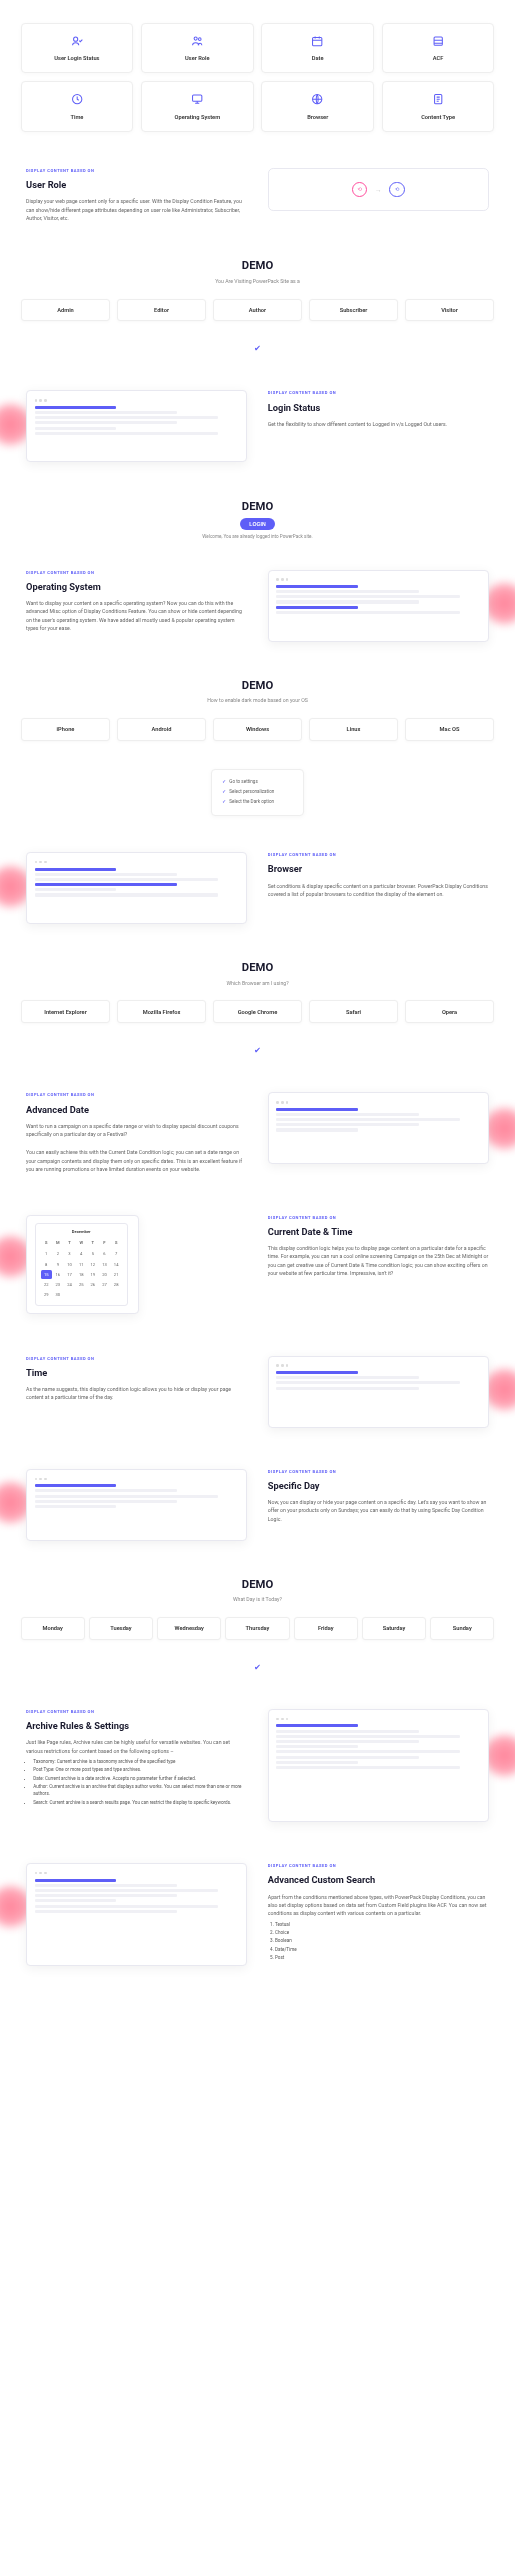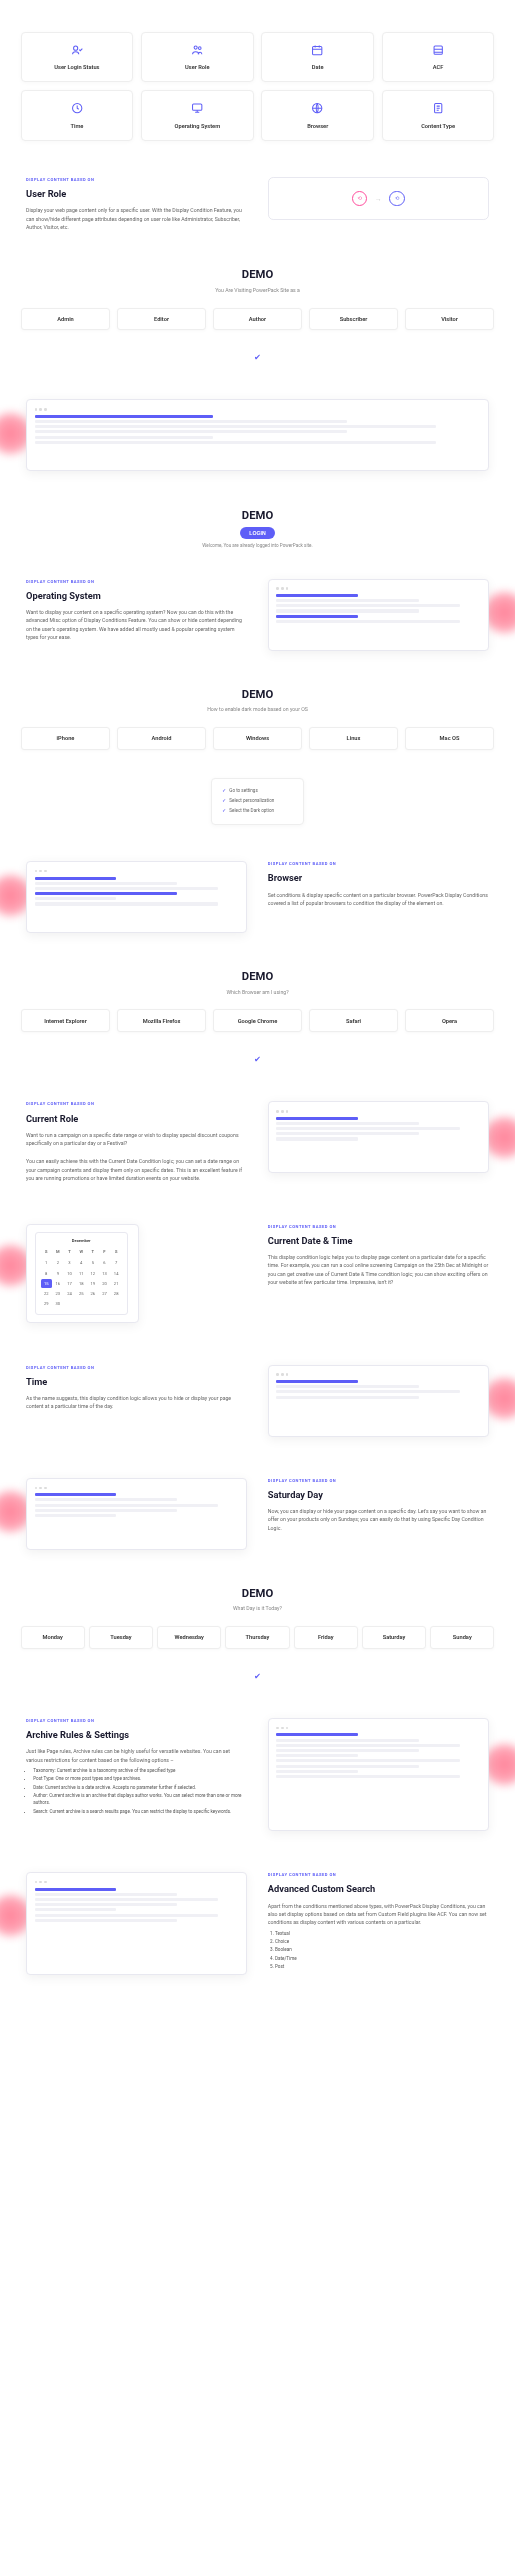--- a/index.html
+++ b/index.html
@@ -1,17 +1,17 @@
 <!DOCTYPE html>
 <html style="font-size:8.2px"><head>
 <meta charset="utf-8">
 <style>
 *{margin:0;padding:0;box-sizing:border-box}
 body{font-family:-apple-system,BlinkMacSystemFont,"Segoe UI",Roboto,sans-serif;background:#fff;color:#333;font-size:6.7px;line-height:1.5}
-.container{max-width:515px;margin:16px auto}
+.container{max-width:515px;margin:7px auto}
 .icon-grid{display:grid;grid-template-columns:repeat(4,1fr);gap:7.7px;padding:15.5px 20.6px}
 .icon-card{background:#fff;border:0.5px solid #eee;border-radius:4.1px;padding:9.3px 5.2px;text-align:center;box-shadow:0 1px 4.1px rgba(0,0,0,0.03)}
 .icon-card .ic{width:16.5px;height:16.5px;margin:0 auto 5.2px;display:flex;align-items:center;justify-content:center;color:#5e5ef7}
 .icon-card .lbl{font-size:5.7px;font-weight:600;color:#333}
 .section{padding:20.6px 26px;position:relative}
 .section.split{display:flex;gap:20.6px;align-items:flex-start}
 .section.split.rev{flex-direction:row-reverse}
 .split>.txt{flex:1}
 .split>.img{flex:1}
 .eyebrow{font-size:4.1px;font-weight:700;letter-spacing:0.5px;color:#5e5ef7;text-transform:uppercase;margin-bottom:4.1px}
@@ -171,20 +171,25 @@
           <div class="bars">
             <div class="bar s accent"></div>
             <div class="bar m"></div>
             <div class="bar l"></div>
             <div class="bar m"></div>
             <div class="bar s"></div>
             <div class="bar l"></div>
           </div>
         </div>
       </div>
+<div class="txt">
+<div class="eyebrow">DISPLAY CONTENT BASED ON</div>
+<div class="heading">Login Status</div>
+<div class="desc">Get the flexibility to show different content to Logged in v/s Logged Out users.</div>
+</div>
 </div>
 
 <div class="demo-head login-demo">
 <h3>DEMO</h3>
 <button class="btn">LOGIN</button>
 <div class="note">Welcome, You are already logged into PowerPack site.</div>
 </div>
 
 <div class="section split rev">
 <div class="blob r"></div>
@@ -281,21 +286,21 @@
             <div class="bar s accent"></div>
             <div class="bar m"></div>
             <div class="bar l"></div>
             <div class="bar m"></div>
             <div class="bar s"></div>
           </div>
         </div>
       </div>
 <div class="txt">
 <div class="eyebrow">DISPLAY CONTENT BASED ON</div>
-<div class="heading">Current Role</div>
+<div class="heading">Advanced Date</div>
 <div class="desc">Want to run a campaign on a specific date range or wish to display special discount coupons specifically on a particular day or a Festival?</div>
 <br>
 <div class="desc">You can easily achieve this with the Current Date Condition logic; you can set a date range on your campaign contents and display them only on specific dates. This is an excellent feature if you are running promotions or have limited duration events on your website.</div>
 </div>
 </div>
 
 <div class="section split">
 <div class="blob l"></div>
 <div class="img">
 <div class="mockbox" style="width:113px">
@@ -389,21 +394,21 @@
             <div class="bar s accent"></div>
             <div class="bar m"></div>
             <div class="bar l"></div>
             <div class="bar m"></div>
             <div class="bar s"></div>
           </div>
         </div>
       </div>
 <div class="txt">
 <div class="eyebrow">DISPLAY CONTENT BASED ON</div>
-<div class="heading">Saturday Day</div>
+<div class="heading">Specific Day</div>
 <div class="desc">Now, you can display or hide your page content on a specific day. Let's say you want to show an offer on your products only on Sundays; you can easily do that by using Specific Day Condition Logic.</div>
 </div>
 </div>
 
 <div class="demo-head">
 <h3>DEMO</h3>
 <div class="sub">What Day is it Today?</div>
 </div>
 <div class="tabs" style="gap:4.1px">
 <div class="tab">Monday</div>

